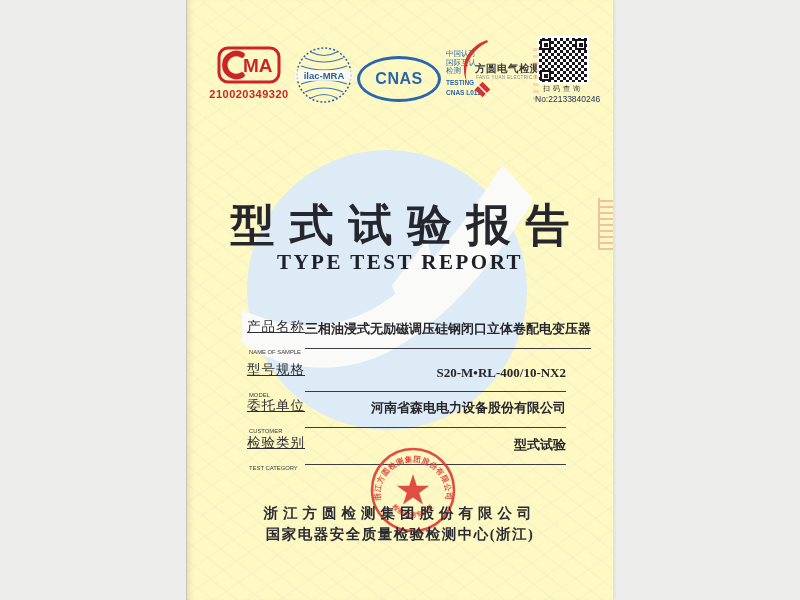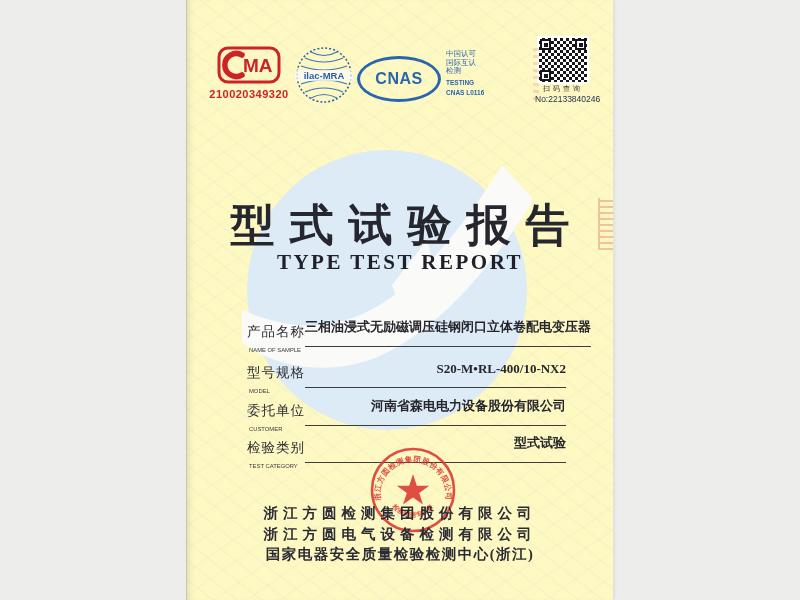--- a/index.html
+++ b/index.html
@@ -61,21 +61,21 @@
   
   .title-cn{position:absolute;left:0;top:196px;width:426px;text-align:center;
     font-size:44px;font-weight:bold;color:#26262e;letter-spacing:15px;padding-left:15px;
     box-sizing:border-box;margin:0;}
   .title-en{position:absolute;left:0;top:250px;width:426px;text-align:center;
     font-size:21px;font-weight:bold;color:#20202a;letter-spacing:2.5px;margin:0;}
 
   
   .field{position:absolute;left:60px;right:47px;display:flex;align-items:flex-end;}
   .flabel{font-size:13.5px;color:#2c2c32;white-space:nowrap;letter-spacing:1px;
-    position:relative;padding-bottom:6px;}
+    position:relative;padding-bottom:13px;text-decoration:underline;}
   .fsub{position:absolute;left:2px;top:100%;font-size:6.5px;color:#3a3a42;
     letter-spacing:0;white-space:nowrap;font-family:"Liberation Sans",sans-serif;
     transform:scale(.9);transform-origin:left top;}
   .fvalue{flex:1;text-align:right;border-bottom:1.3px solid #3c3c40;
     font-size:13px;font-weight:bold;color:#26262c;padding-bottom:10px;white-space:nowrap;}
   .f1r{top:318px;} .f2r{top:361px;} .f3r{top:397px;} .f4r{top:434px;}
 
   
   .stamp{position:absolute;left:182px;top:446px;opacity:.9;}
   .footer{position:absolute;left:0;top:503px;width:426px;text-align:center;
@@ -143,20 +143,29 @@
       </div>
       <div class="cnas-side">
         <div>中国认可</div>
         <div>国际互认</div>
         <div>检测</div>
         <div class="en">TESTING</div>
         <div class="en">CNAS L0116</div>
       </div>
     </div>
 
+    <div class="fy">
+      <svg width="82" height="68" viewBox="0 0 82 68">
+        <path d="M 34 2 C 14 9 6 27 14 44 C 10 28 18 12 35 4 Z" fill="#d2342e"></path>
+        <rect x="24" y="46" width="11" height="11" fill="#d2342e" transform="rotate(45 29.5 51.5)"></rect>
+        <line x1="21" y1="43" x2="38" y2="60" stroke="#fafaf8" stroke-width="1.6"></line>
+      </svg>
+      <span class="fy-cn">方圆电气检测</span>
+      <span class="fy-en">FANG YUAN ELECTRIC TEST</span>
+    </div>
 
     <div class="qr-wrap">
       <div class="qr">
         <i class="f1"></i>
           <i class="f2"></i>
           <i class="f3"></i>
       </div>
       <div class="qr-cap">扫码查询</div>
       <div class="qr-num">No:22133840246</div>
     </div>
@@ -208,19 +217,18 @@
     <text font-size="7.6" fill="#dd3b35" font-weight="bold" letter-spacing="0.6">
       <textPath href="#arcTop" startOffset="50%" text-anchor="middle">浙江方圆检测集团股份有限公司</textPath>
     </text>
     <text font-size="6.4" fill="#dd3b35" font-weight="bold" letter-spacing="0.4">
       <textPath href="#arcBot" startOffset="50%" text-anchor="middle">检验检测专用章</textPath>
     </text>
   </svg>
 
   <div class="footer">
     <div class="fl">浙江方圆检测集团股份有限公司</div>
-    <div class="fl">浙江方圆电气设备检测有限公司</div>
     <div class="fl fl3">国家电器安全质量检验检测中心(浙江)</div>
   </div>
 
   <div class="edge-seal"></div>
   <div class="bleed"></div>
 </div>
 
 </body></html>

